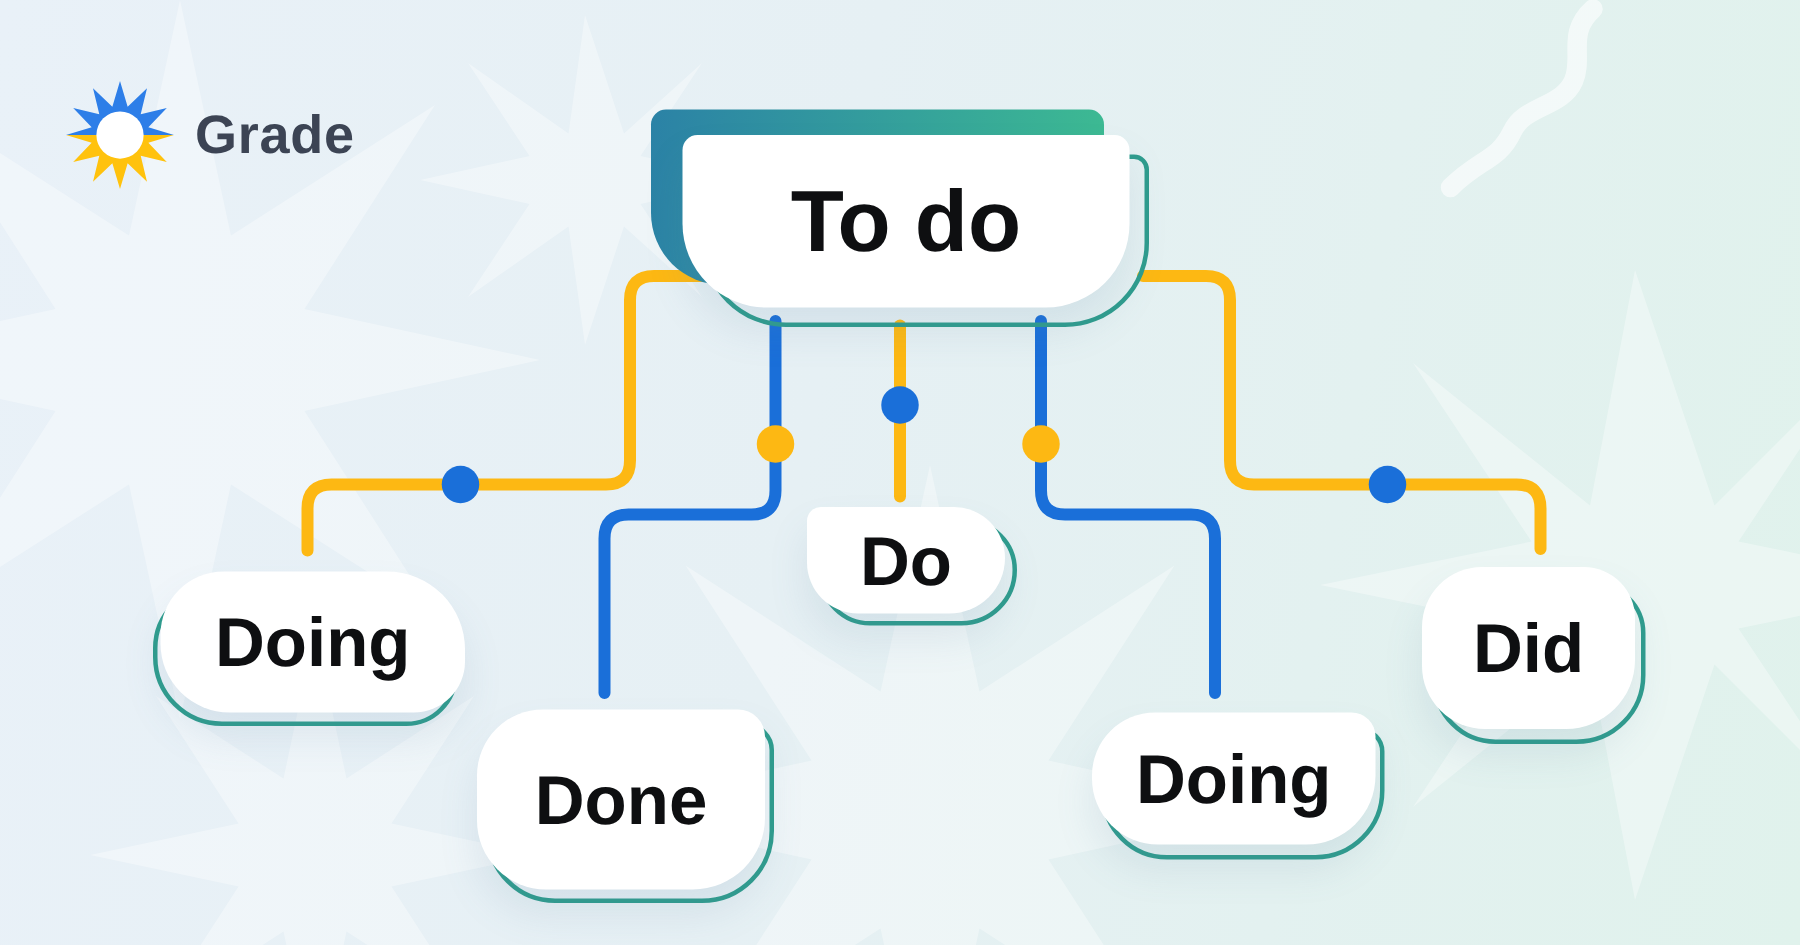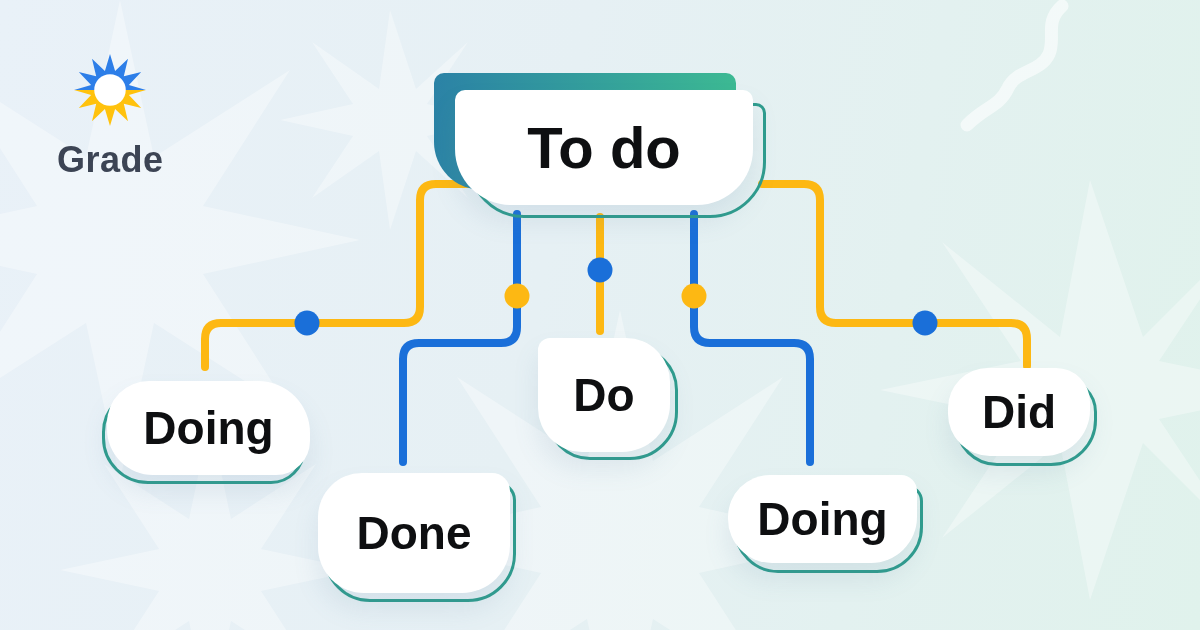--- a/index.html
+++ b/index.html
@@ -12,21 +12,21 @@
   svg.layer { position:absolute; left:0; top:0; width:1200px; height:630px; display:block; }
 
   
   .stroke-yellow { stroke: var(--yellow); }
   .stroke-blue   { stroke: var(--blue); }
   .fill-yellow   { fill: var(--yellow); }
   .fill-blue     { fill: var(--blue); }
   .connector { fill:none; stroke-width:8; stroke-linecap:round; }
 
   
-  .brand { position:absolute; left:57px; top:52px; display:flex; align-items:center; gap:14px;flex-direction:column; }
+  .brand { position:absolute; left:44px; top:52px; display:flex; align-items:center; gap:14px; }
   .brand-star { width:72px; height:76px; }
   .brand-name { font-size:36px; font-weight:700; color:var(--brand-text); letter-spacing:.5px; line-height:1; }
   .brand-sub  { font-size:18.5px; font-weight:400; color:var(--brand-subtext); letter-spacing:.6px; margin-top:7px; }
 
   
   .node { position:absolute; }
   .node .outline, .node .card { position:absolute; inset:0; border-radius: var(--r); }
   .node .outline {
     border:3px solid var(--teal-outline);
     transform: translate(var(--ox,6px), var(--oy,10px));
@@ -44,23 +44,23 @@
   .root-back {
     position:absolute; left:434px; top:73px; width:302px; height:117px;
     border-radius: 10px 10px 48px 48px;
     background: linear-gradient(95deg, var(--teal-bar-start), var(--teal-bar-end));
   }
   .node-root { left:455px; top:90px; width:298px; height:115px; --r:10px 10px 56px 56px; --ox:13px; --oy:13px; }
   .node-root .label { font-size:58px; }
 
   .node-doing { left:107px; top:381px; width:203px; height:94px; --r:42px 52px 34px 46px; --ox:-5px; --oy:9px; }
   .node-done  { left:318px; top:473px; width:192px; height:120px; --r:44px 18px 48px 46px; --ox:6px;  --oy:9px; }
-  .node-do    { left:538px; top:338px; width:132px; height:114px; --r:12px 44px 48px 44px; --ox:8px;  --oy:8px; }
+  .node-do    { left:538px; top:338px; width:132px; height:71px; --r:12px 44px 48px 44px; --ox:8px;  --oy:8px; }
   .node-does  { left:728px; top:475px; width:189px; height:88px; --r:42px 16px 46px 44px; --ox:6px;  --oy:10px; }
-  .node-did   { left:948px; top:368px; width:142px; height:88px; --r:40px 34px 46px 42px; --ox:7px;  --oy:10px; }
+  .node-did   { left:948px; top:378px; width:142px; height:108px; --r:40px 34px 46px 42px; --ox:7px;  --oy:10px; }
 </style>
 </head>
 <body>
 
 <div class="canvas">
 
   <svg class="layer" viewBox="0 0 1200 630" aria-hidden="true">
     <g fill="#ffffff" fill-opacity="0.35">
       <polygon points="360,240 203,274 290,410 154,323 120,480 86,323 -50,410 37,274 -120,240 37,206 -50,70 86,157 120,0 154,157 290,70 203,206"></polygon>
       <polygon points="360,570 261,591 316,676 231,621 210,720 189,621 104,676 159,591 60,570 159,549 104,464 189,519 210,420 231,519 316,464 261,549"></polygon>

